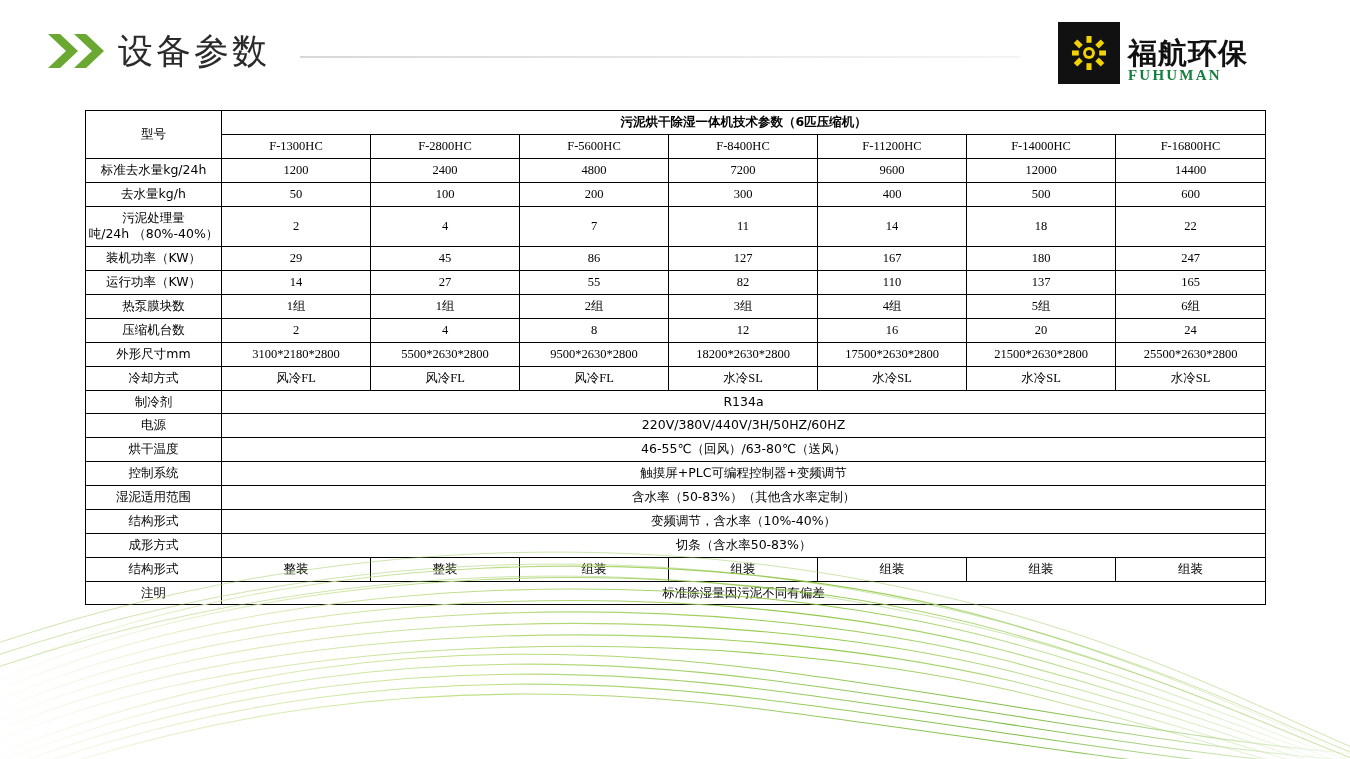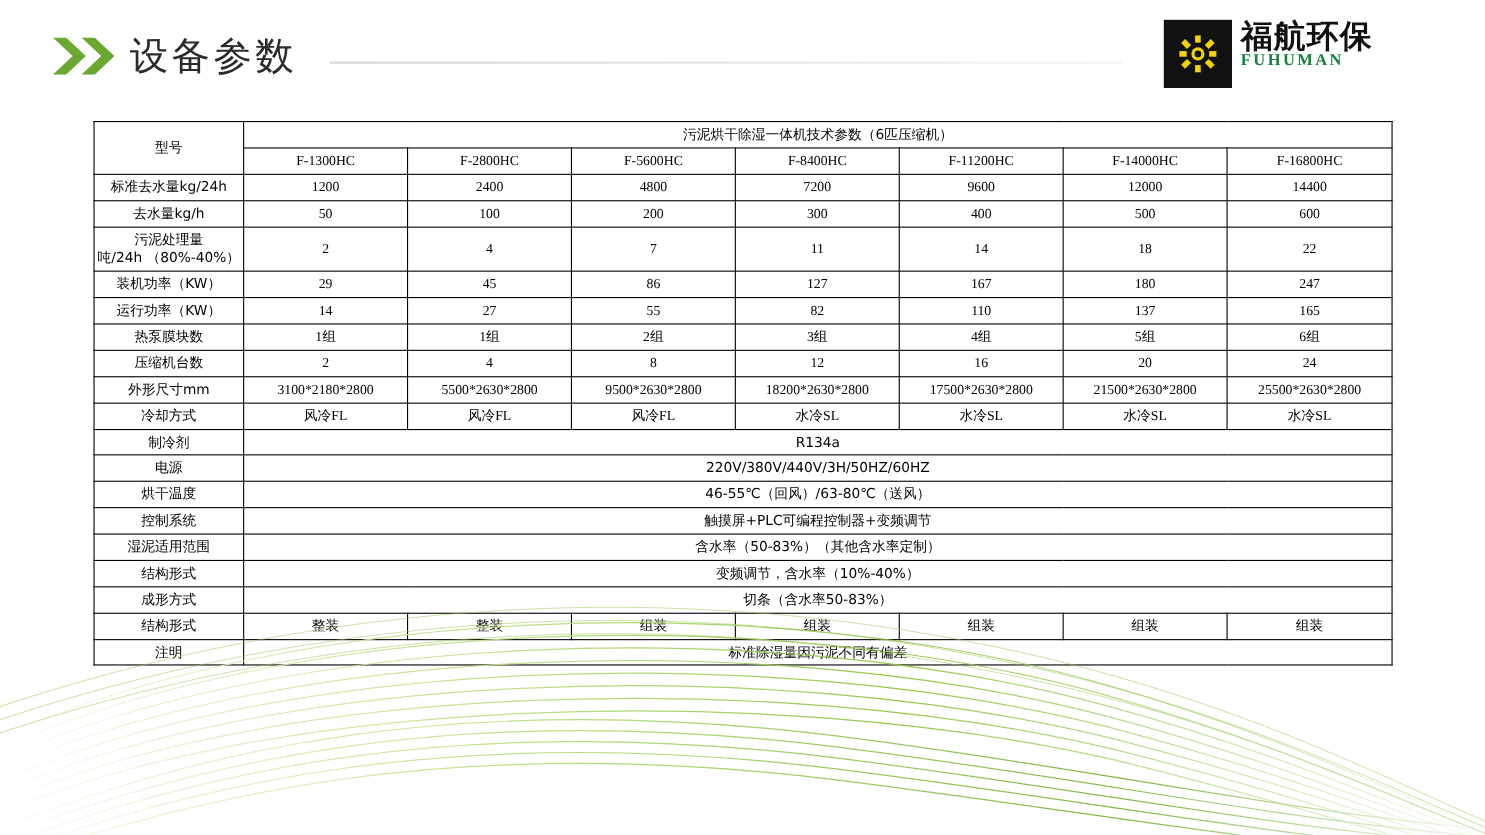--- a/index.html
+++ b/index.html
@@ -61,21 +61,21 @@
   }
 
   
   .logo {
     position: absolute;
     right: 82px;
     top: 18px;
     width: 210px;
     height: 66px;
     display: flex;
-    align-items: flex-start;
+    align-items: flex-end;
   }
   .logo-mark {
     width: 62px;
     height: 62px;
     background: #111;
     position: relative;
     flex: 0 0 auto;
   }
   .logo-mark .gear {
     position: absolute;
@@ -128,21 +128,21 @@
     font-size: 12.5px;
     color: #000;
     padding: 3px 2px;
     line-height: 1.35;
   }
   td.rowhead {
     width: 136px;
     font-size: 13px;
   }
   td.maintitle {
-    font-weight: normal;
+    font-weight: bold;
     font-size: 13.5px;
     padding: 6px 2px;
     margin-top: 27px;
   }
   td.model {
     font-size: 13px;
     font-family: "Liberation Serif", serif;
   }
   td.num {
     font-family: "Liberation Serif", serif;

